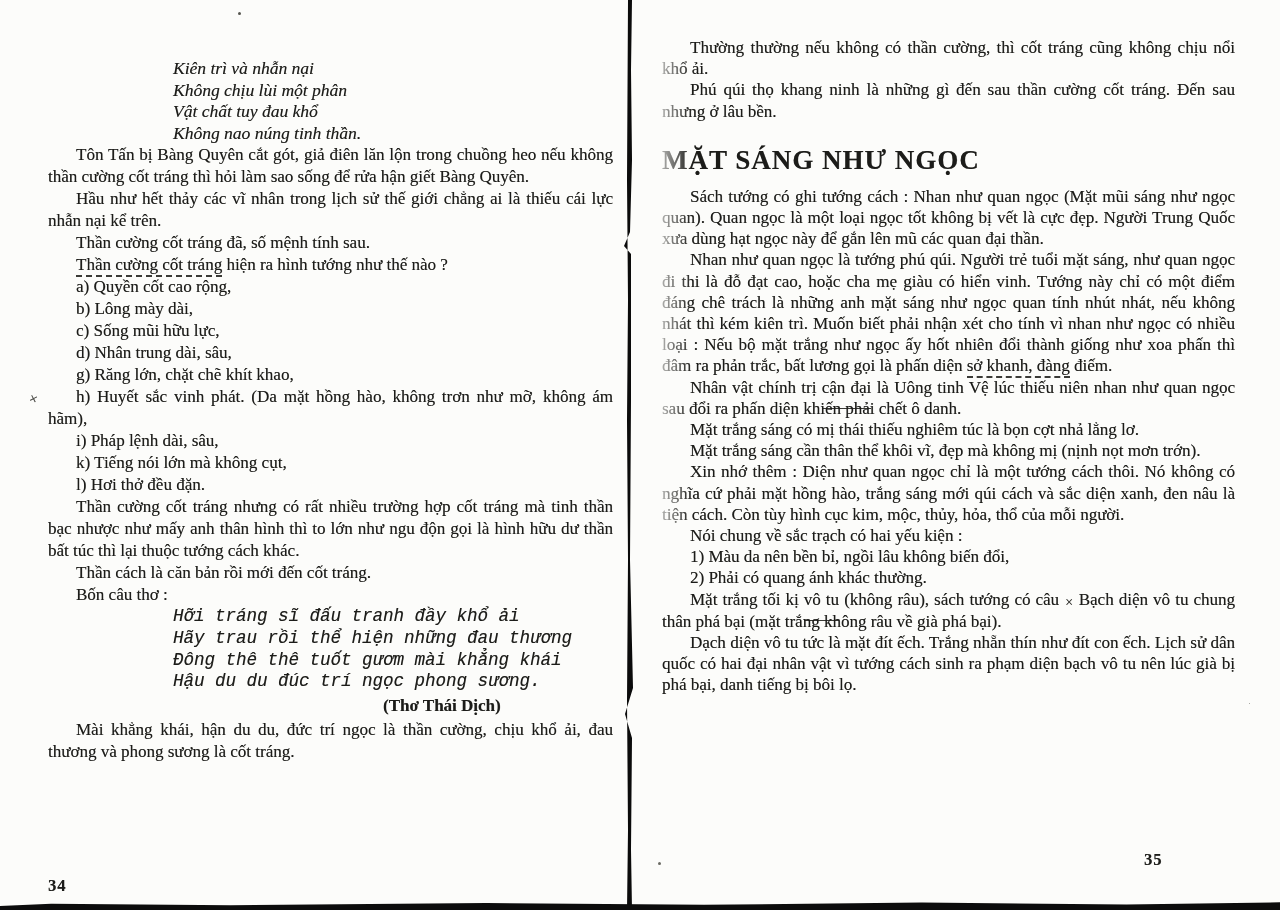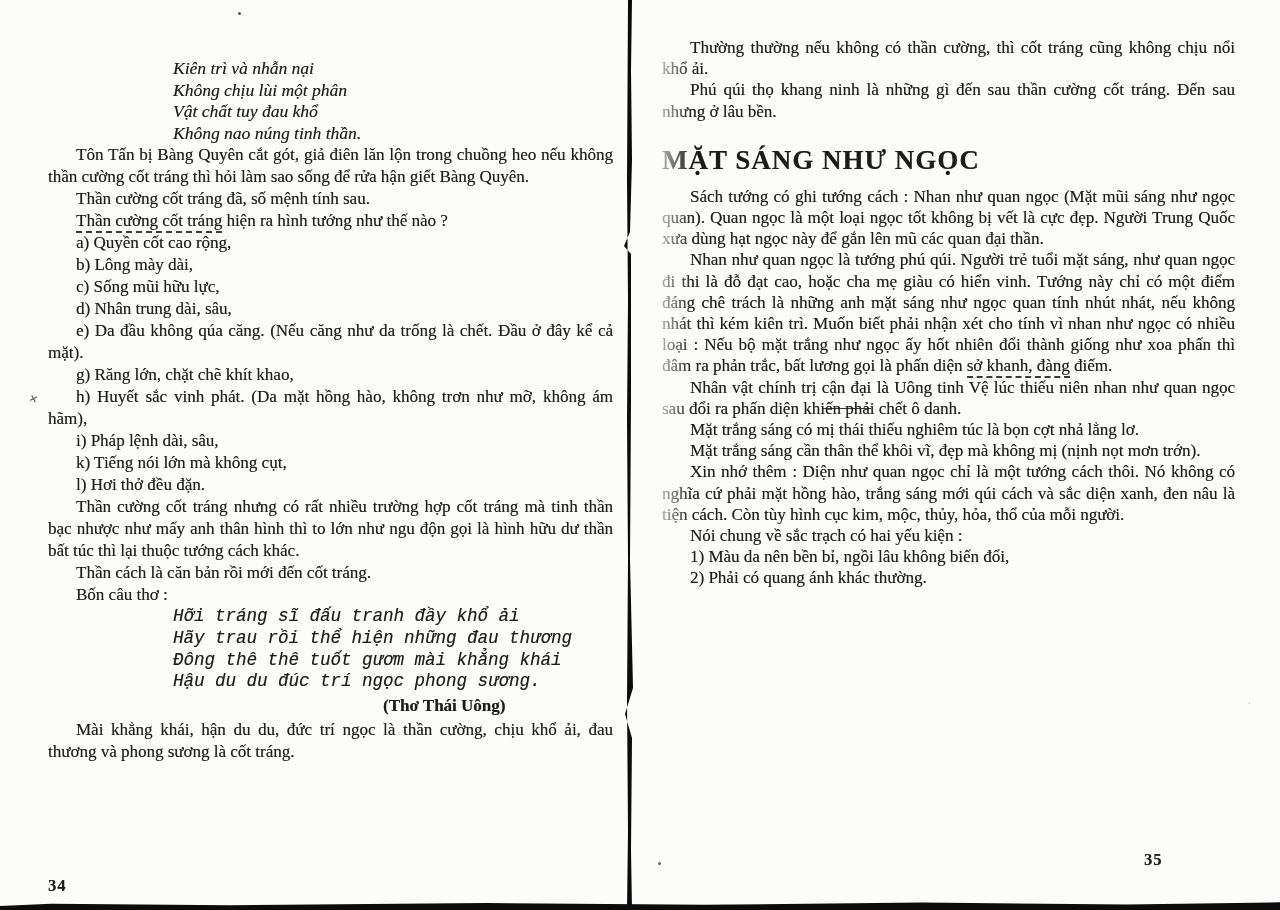--- a/index.html
+++ b/index.html
@@ -64,58 +64,60 @@
 <div class="scan">
 
   <div class="page page-left">
     <div class="poem">
       <div class="poem-line">Kiên trì và nhẫn nại</div>
       <div class="poem-line">Không chịu lùi một phân</div>
       <div class="poem-line">Vật chất tuy đau khổ</div>
       <div class="poem-line">Không nao núng tinh thần.</div>
     </div>
     <p class="para">Tôn Tấn bị Bàng Quyên cắt gót, giả điên lăn lộn trong chuồng heo nếu không thần cường cốt tráng thì hỏi làm sao sống để rửa hận giết Bàng Quyên.</p>
+    <p class="para">Hầu như hết thảy các vĩ nhân trong lịch sử thế giới chẳng ai là thiếu cái lực nhẫn nại kể trên.</p>
     <p class="para">Thần cường cốt tráng đã, số mệnh tính sau.</p>
     <p class="para"><span class="u-dash">Thần cường cốt tráng</span><span> hiện ra hình tướng như thế nào ?</span></p>
     <p class="para">a) Quyền cốt cao rộng,</p>
     <p class="para">b) Lông mày dài,</p>
     <p class="para">c) Sống mũi hữu lực,</p>
     <p class="para">d) Nhân trung dài, sâu,</p>
-    <p class="para">e) Da đầu không qúa căng. (Nếu căng như da trống là chết. Đầu ở đây kể cả mặt).</p>
     <p class="para">g) Răng lớn, chặt chẽ khít khao,</p>
     <p class="para">h) Huyết sắc vinh phát. (Da mặt hồng hào, không trơn như mỡ, không ám hãm),</p>
     <p class="para">i) Pháp lệnh dài, sâu,</p>
     <p class="para">k) Tiếng nói lớn mà không cụt,</p>
     <p class="para">l) Hơi thở đều đặn.</p>
     <p class="para">Thần cường cốt tráng nhưng có rất nhiều trường hợp cốt tráng mà tinh thần bạc nhược như mấy anh thân hình thì to lớn như ngu độn gọi là hình hữu dư thần bất túc thì lại thuộc tướng cách khác.</p>
     <p class="para">Thần cách là căn bản rồi mới đến cốt tráng.</p>
     <p class="para">Bốn câu thơ :</p>
     <div class="poem poem2">
       <div class="poem-line">Hỡi tráng sĩ đấu tranh đầy khổ ải</div>
       <div class="poem-line">Hãy trau rồi thể hiện những đau thương</div>
       <div class="poem-line">Đông thê thê tuốt gươm mài khẳng khái</div>
       <div class="poem-line">Hậu du du đúc trí ngọc phong sương.</div>
     </div>
-    <p class="author">(Thơ Thái Uông)</p>
+    <p class="author">(Thơ Thái Dịch)</p>
     <p class="para">Mài khẳng khái, hận du du, đức trí ngọc là thần cường, chịu khổ ải, đau thương và phong sương là cốt tráng.</p>
   </div>
 
   <div class="page page-right">
     <p class="para">Thường thường nếu không có thần cường, thì cốt tráng cũng không chịu nổi khổ ải.</p>
     <p class="para">Phú qúi thọ khang ninh là những gì đến sau thần cường cốt tráng. Đến sau nhưng ở lâu bền.</p>
     <h1 class="heading">MẶT SÁNG NHƯ NGỌC</h1>
     <p class="para">Sách tướng có ghi tướng cách : Nhan như quan ngọc (Mặt mũi sáng như ngọc quan). Quan ngọc là một loại ngọc tốt không bị vết là cực đẹp. Người Trung Quốc xưa dùng hạt ngọc này để gắn lên mũ các quan đại thần.</p>
     <p class="para"><span>Nhan như quan ngọc là tướng phú qúi. Người trẻ tuổi mặt sáng, như quan ngọc đi thi là đỗ đạt cao, hoặc cha mẹ giàu có hiển vinh. Tướng này chỉ có một điểm đáng chê trách là những anh mặt sáng như ngọc quan tính nhút nhát, nếu không nhát thì kém kiên trì. Muốn biết phải nhận xét cho tính vì nhan như ngọc có nhiều loại : Nếu bộ mặt trắng như ngọc ấy hốt nhiên đổi thành giống như xoa phấn thì đâm ra phản trắc, bất lương gọi là phấn diện </span><span class="u-dash">sở khanh, đàng</span><span> điếm.</span></p>
     <p class="para"><span>Nhân vật chính trị </span><span class="u-solid">cận đại</span><span> là Uông tinh Vệ lúc thiếu niên nhan như quan ngọc sau đổi ra phấn diện khiến phải chết ô danh.</span></p>
     <p class="para">Mặt trắng sáng có mị thái thiếu nghiêm túc là bọn cợt nhả lẳng lơ.</p>
     <p class="para">Mặt trắng sáng cần thân thể khôi vĩ, đẹp mà không mị (nịnh nọt mơn trớn).</p>
     <p class="para">Xin nhớ thêm : Diện như quan ngọc chỉ là một tướng cách thôi. Nó không có nghĩa cứ phải mặt hồng hào, trắng sáng mới qúi cách và sắc diện xanh, đen nâu là tiện cách. Còn tùy hình cục kim, mộc, thủy, hỏa, thổ của mỗi người.</p>
     <p class="para">Nói chung về sắc trạch có hai yếu kiện :</p>
     <p class="para">1) Màu da nên bền bỉ, ngồi lâu không biến đổi,</p>
     <p class="para">2) Phải có quang ánh khác thường.</p>
+    <p class="para"><span>Mặt trắng tối kị </span><span class="u-solid">vô tu</span><span> (không râu), sách tướng có câu </span><span class="ins-mark">×</span><span> Bạch diện vô tu chung thân phá bại (mặt trắng không râu về già phá bại).</span></p>
+    <p class="para">Dạch diện vô tu tức là mặt đít ếch. Trắng nhẵn thín như đít con ếch. Lịch sử dân quốc có hai đại nhân vật vì tướng cách sinh ra phạm diện bạch vô tu nên lúc già bị phá bại, danh tiếng bị bôi lọ.</p>
   </div>
 
   <div class="pagenum pagenum-left">34</div>
   <div class="pagenum pagenum-right">35</div>
 
   <div class="fade-right"></div>
   <svg class="spine" viewBox="0 0 18 910" preserveAspectRatio="none">
     <path fill="#0b0b0b" d="M8,0 L12,0 L11,70 L12,160 L10,232 L4,246 L11,254 L11,400 L10,560 L13,688 L5,714 L12,738 L11,850 L12,910 L7,910 L8,830 L7,700 L8,560 L7,420 L8,300 L7,180 Z"></path>
   </svg>
   <div class="bottom-edge"></div>

